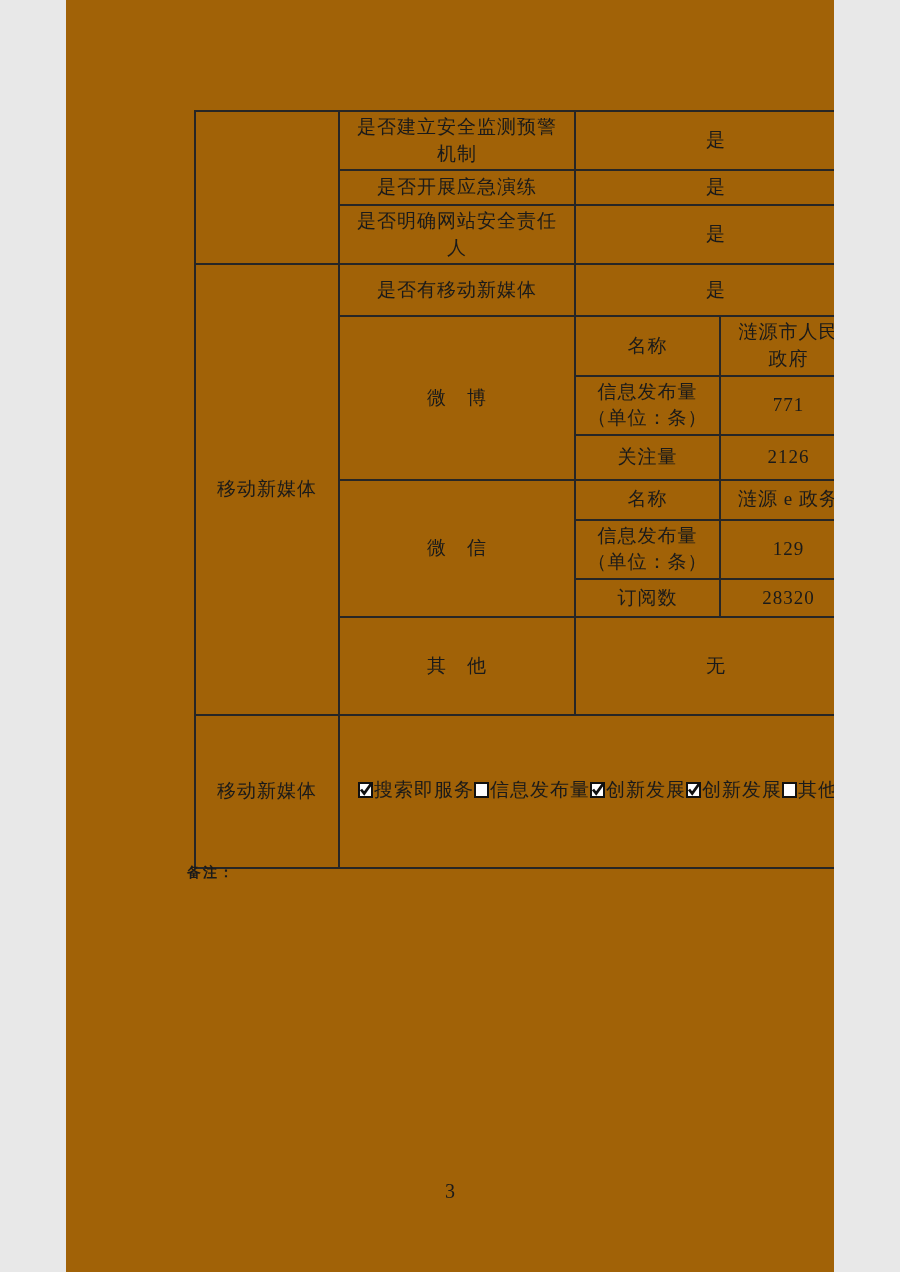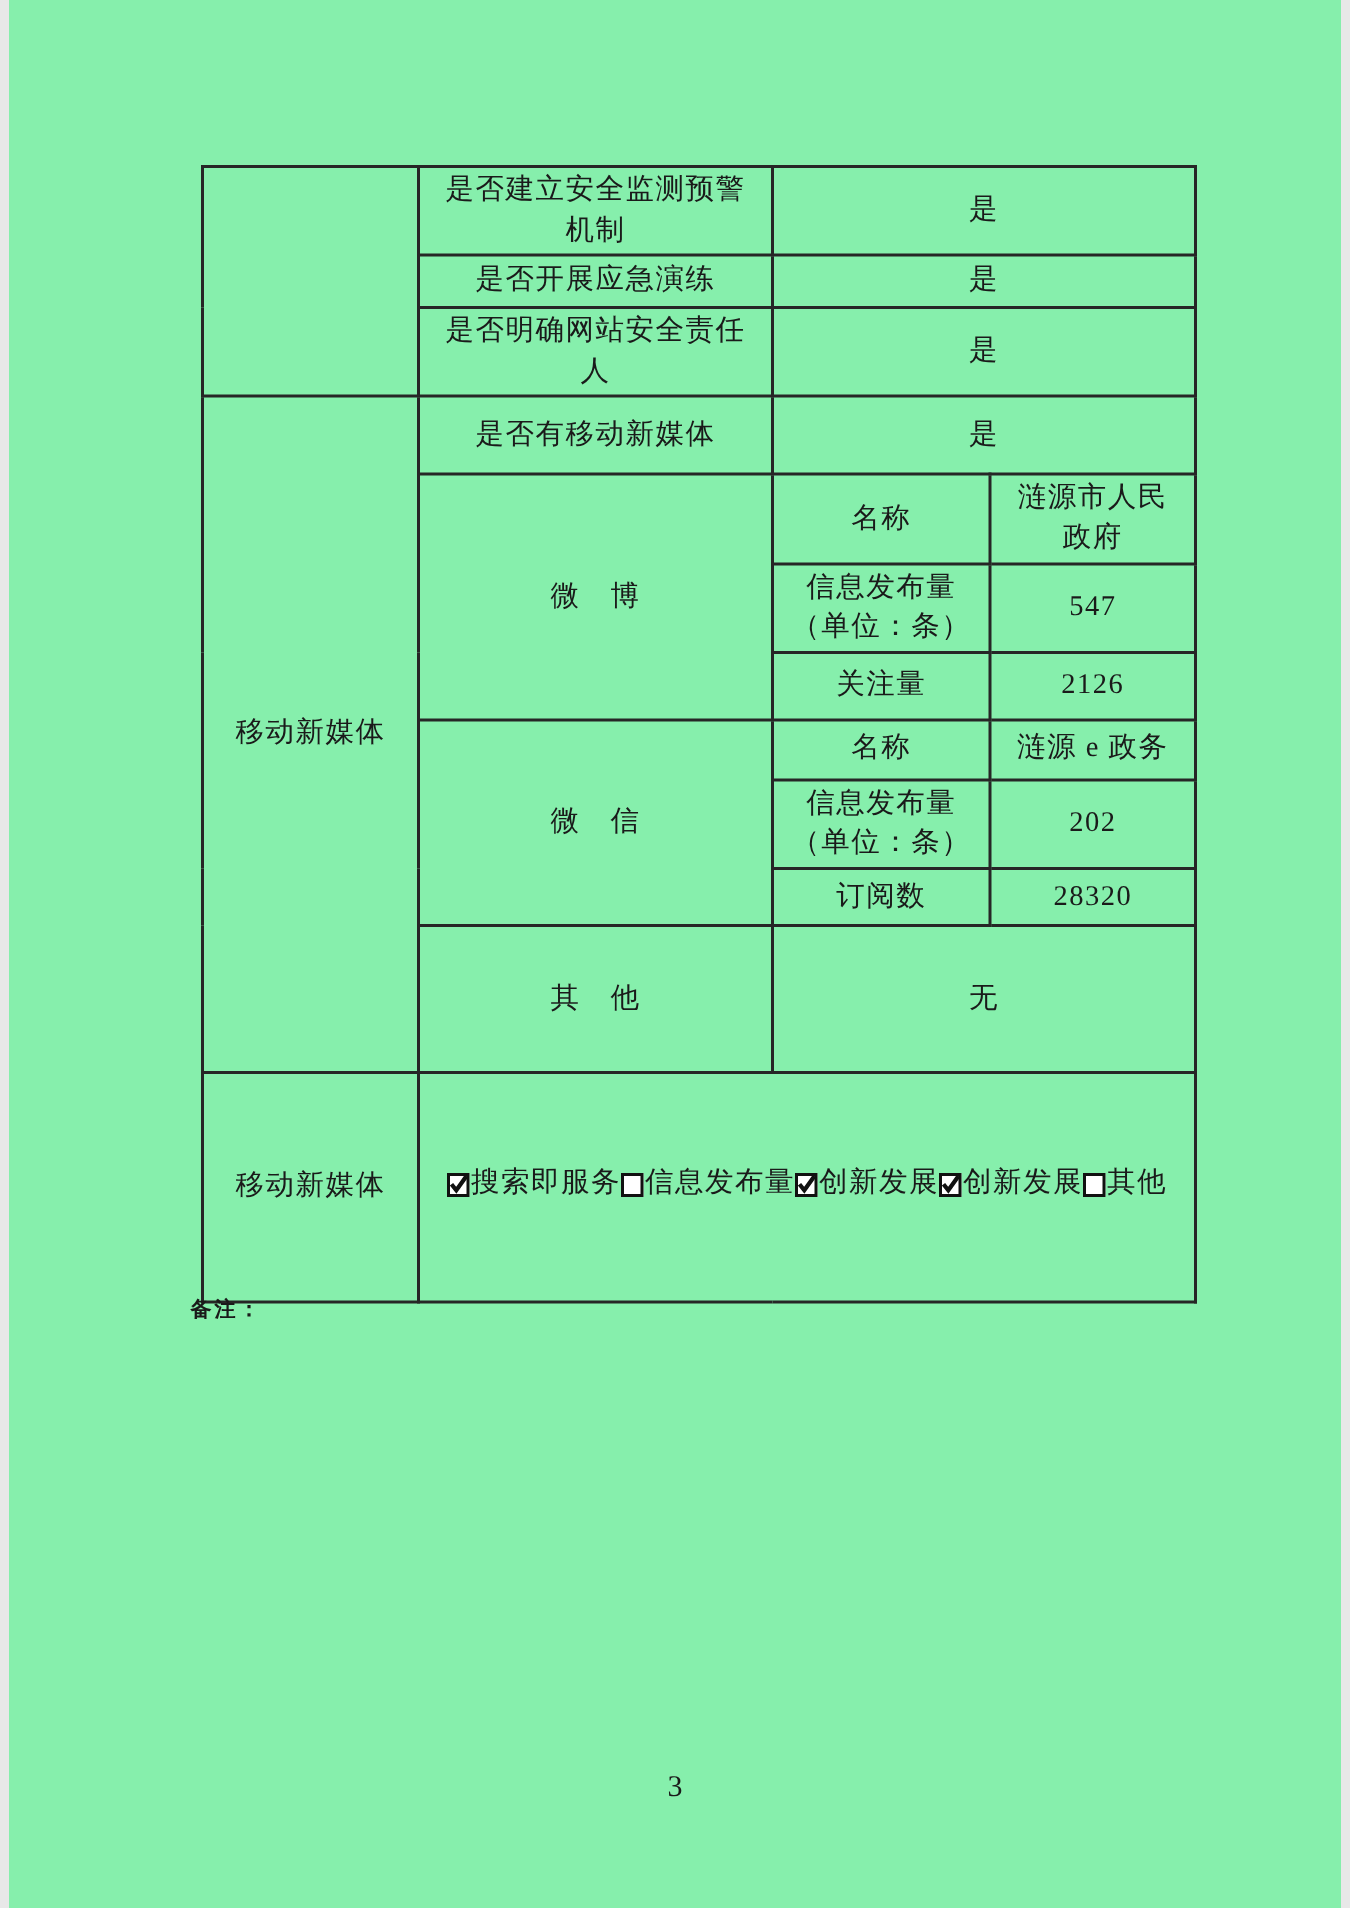--- a/index.html
+++ b/index.html
@@ -1,20 +1,20 @@
 <!DOCTYPE html>
 <html><head>
 <meta charset="utf-8">
 <style>
   html, body { margin: 0; padding: 0; background: #e8e8e8; }
   .page {
     position: relative;
-    width: 888px;
+    width: 768px;
     height: 1272px;
-    background: #86efac;
+    background: #a16207;
     margin: 0 auto;
     font-family: "Liberation Serif", "DejaVu Serif", serif;
     color: #1a1a1a;
     overflow: hidden;
   }
   table.report {
     position: absolute;
     left: 128px;
     top: 110px;
     width: 662px;
@@ -100,36 +100,36 @@
       </tr>
 
       <tr style="height:55px">
         <td rowspan="3">微　博</td>
         <td>名称</td>
         <td>涟源市人民政府</td>
       </tr>
       <tr style="height:57px">
         <td class="pre">信息发布量
 （单位：条）</td>
-        <td>547</td>
+        <td>771</td>
       </tr>
       <tr style="height:45px">
         <td>关注量</td>
         <td>2126</td>
       </tr>
 
       <tr style="height:40px">
         <td rowspan="3">微　信</td>
         <td>名称</td>
         <td>涟源 e 政务</td>
       </tr>
       <tr style="height:55px">
         <td class="pre">信息发布量
 （单位：条）</td>
-        <td>202</td>
+        <td>129</td>
       </tr>
       <tr style="height:38px">
         <td>订阅数</td>
         <td>28320</td>
       </tr>
 
       <tr style="height:98px">
         <td>其　他</td>
         <td colspan="2">无</td>
       </tr>

